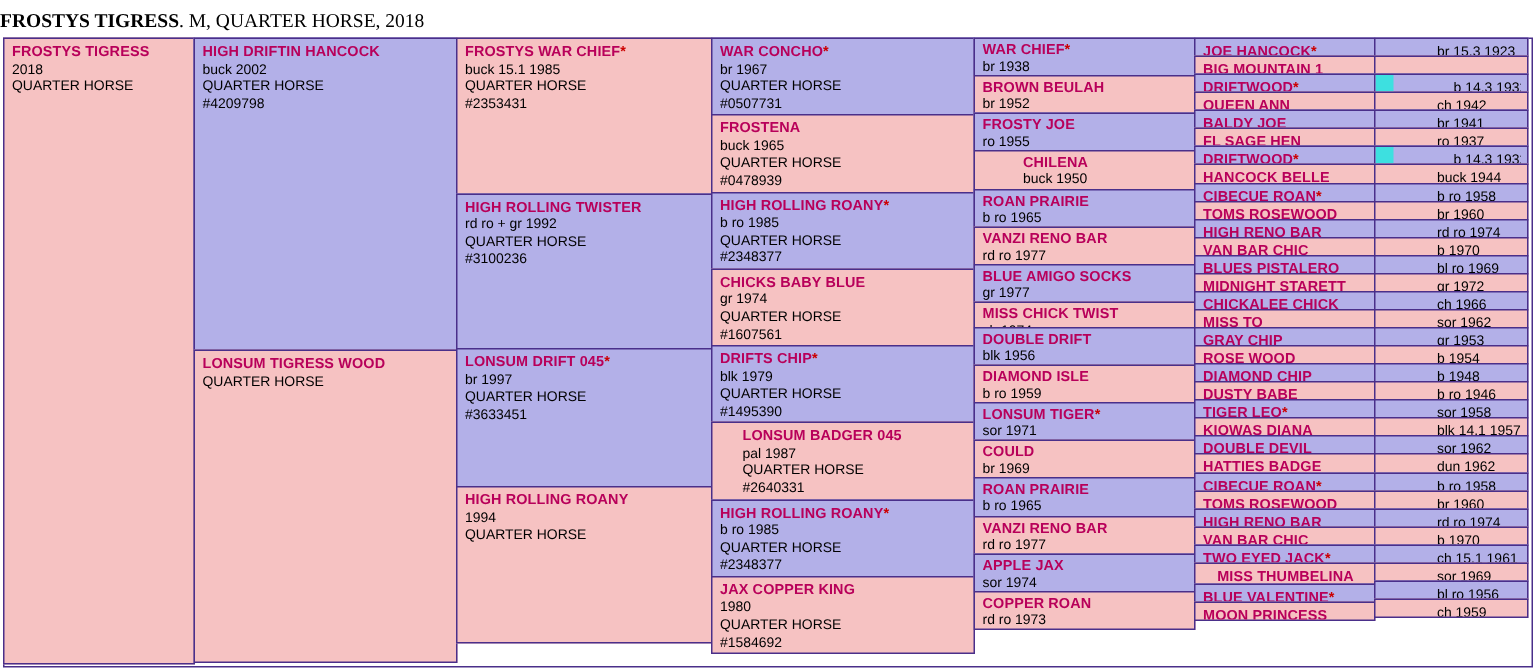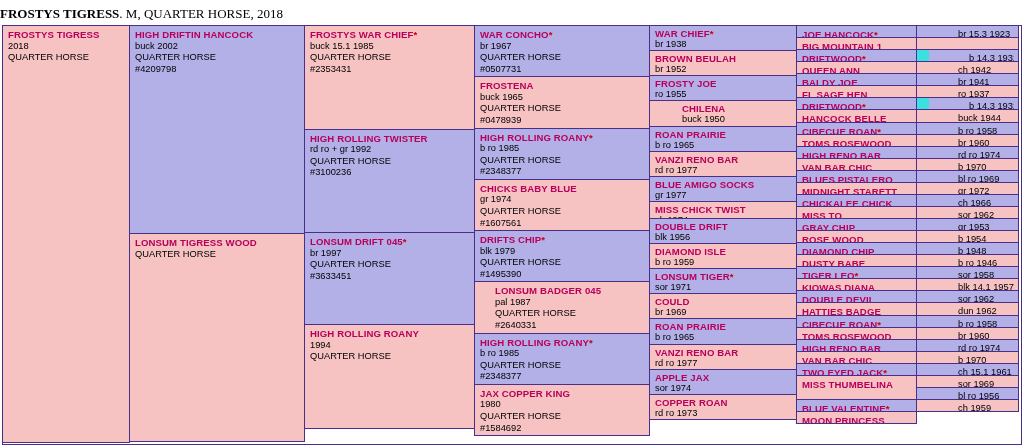--- a/index.html
+++ b/index.html
@@ -294,21 +294,21 @@
         </div>
         <div class="cell blue" style="height: 13.0625px;">
           <span class="nm ln">HIGH RENO BAR</span>
         </div>
         <div class="cell pink" style="height: 13.0625px;">
           <span class="nm ln">VAN BAR CHIC</span>
         </div>
         <div class="cell blue" style="height: 13.0625px;">
           <span class="nm ln">TWO EYED JACK<span class="star">*</span></span>
         </div>
-        <div class="cell pink" style="height: 25px;">
+        <div class="cell pink" style="height: 15px; text-align: center;">
           <span class="nm ln">MISS THUMBELINA</span>
         </div>
         <div class="cell blue" style="height: 13.0625px;">
           <span class="nm ln">BLUE VALENTINE<span class="star">*</span></span>
         </div>
         <div class="cell pink" style="height: 13.0625px;">
           <span class="nm ln">MOON PRINCESS</span>
         </div>
       </div>
       <div class="col" style="width: 102px;">

